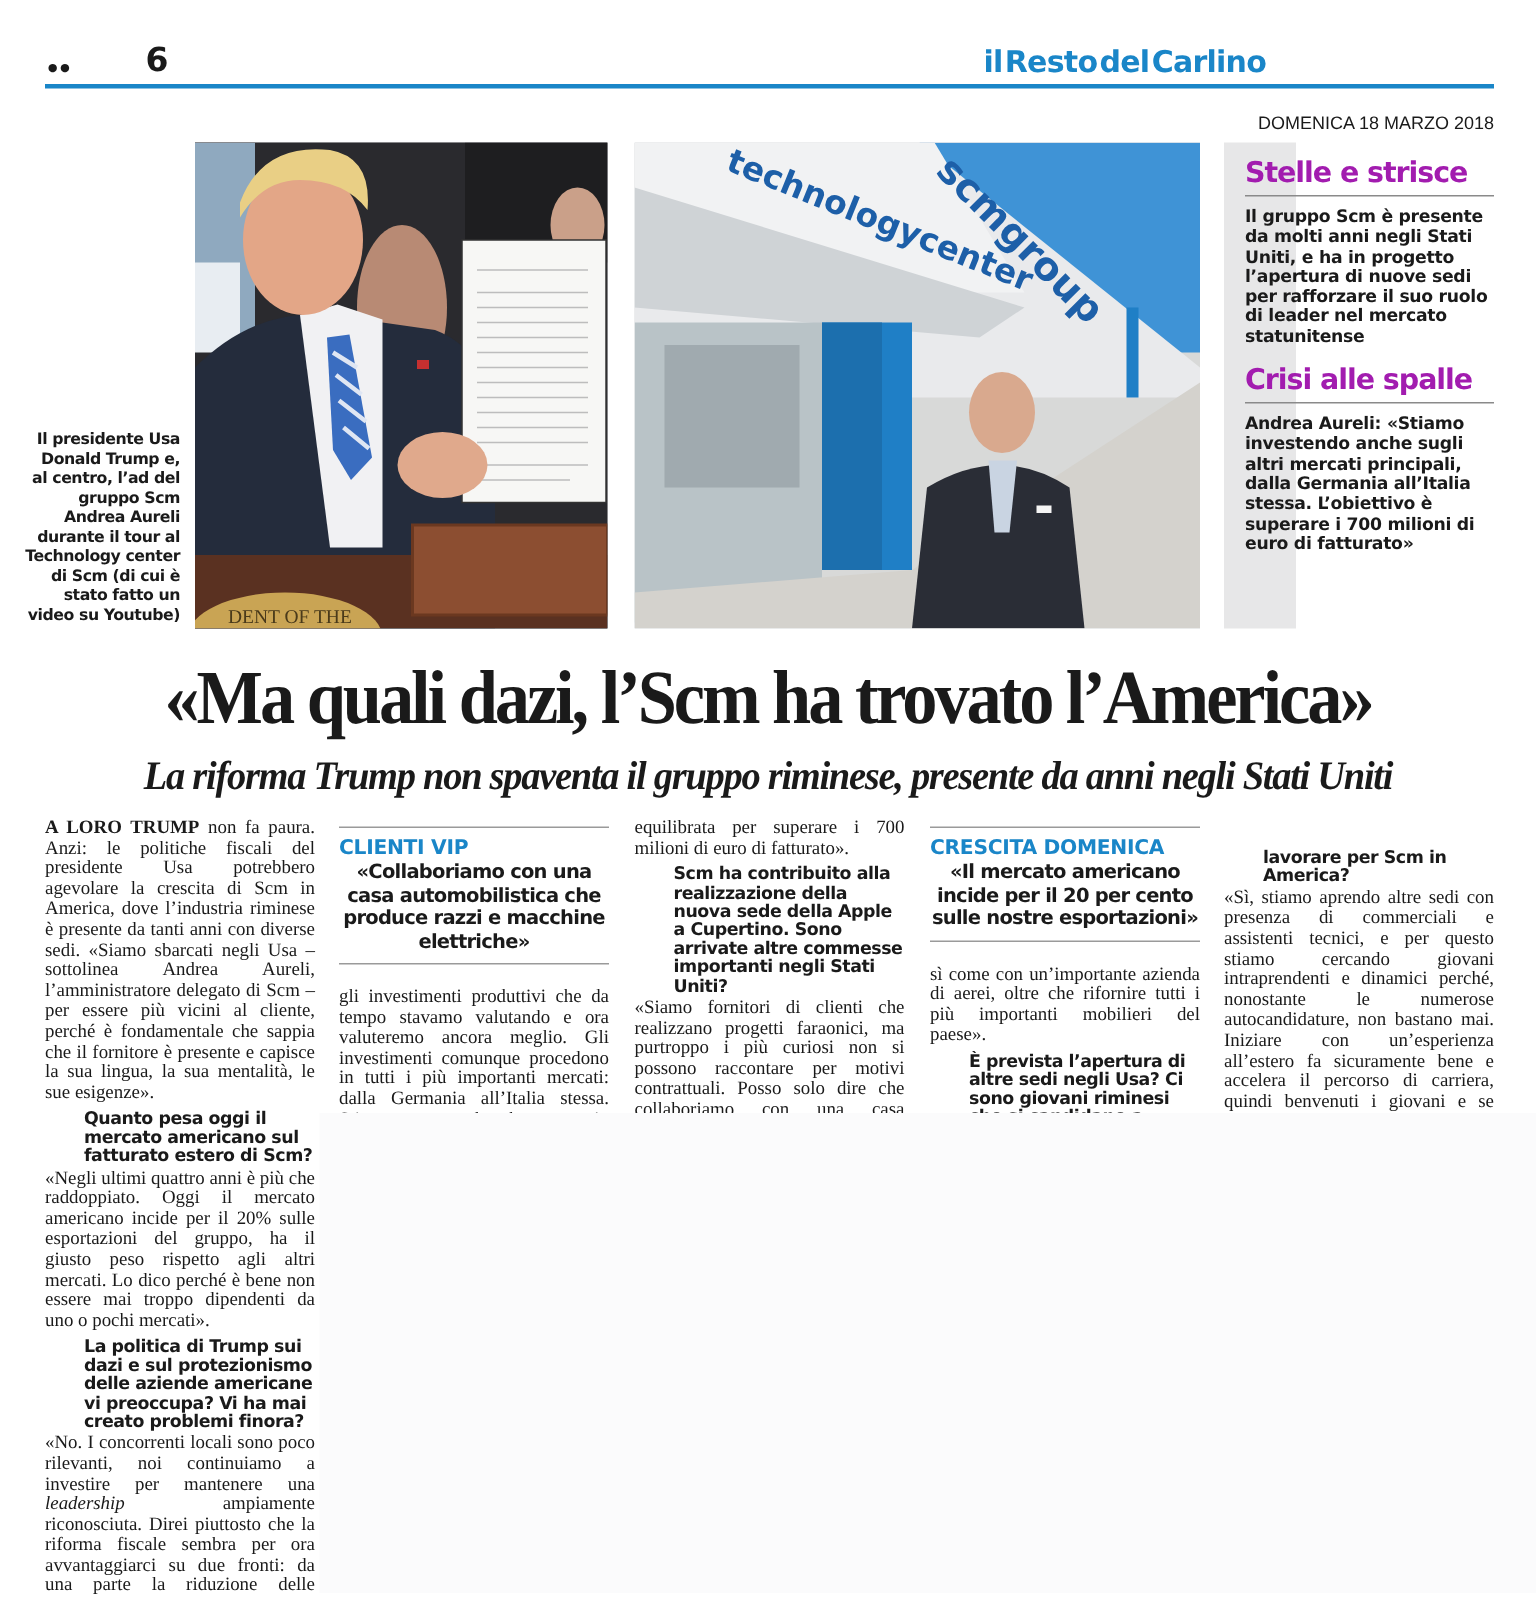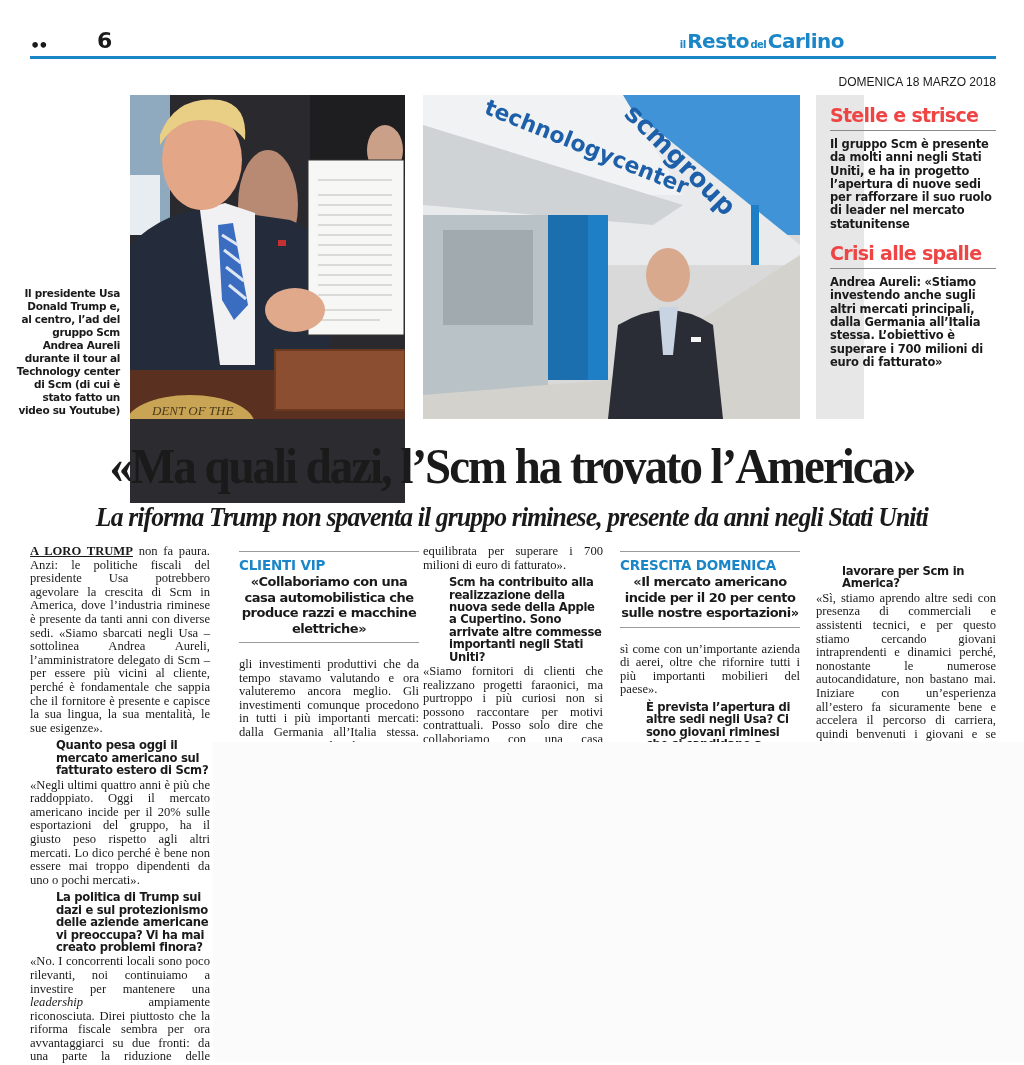--- a/index.html
+++ b/index.html
@@ -5,51 +5,51 @@
   * { box-sizing: border-box; margin: 0; padding: 0; }
   html, body { width: 1024px; height: 1065px; background: #ffffff; overflow: hidden; }
   body { position: relative; font-family: "Liberation Serif", serif; color: #1a1a1a; }
 
   
   .masthead { position: absolute; left: 30px; top: 26px; width: 966px; height: 32px; }
   .masthead .dots { position: absolute; left: 0; top: 10px; font: bold 16px "DejaVu Sans", sans-serif; letter-spacing: -2px; }
   .masthead .pagenum { position: absolute; left: 67px; top: 2px; font: bold 22px "DejaVu Sans", sans-serif; }
   .masthead .section { position: absolute; left: 113px; top: 1px; font: 900 23px "DejaVu Sans", sans-serif; letter-spacing: -0.5px; font-weight: bold; }
   .masthead .paper { position: absolute; right: 152px; top: 3px; color: #1a86c8; font: bold 20px "DejaVu Sans", sans-serif; letter-spacing: -0.5px; white-space: nowrap; }
-  .masthead .paper .sm { font-size: 10px; font-weight: bold; }
+  .masthead .paper .sm { font-size: 20px; font-weight: bold; }
   .masthead .date { position: absolute; right: 0; top: 5px; font: 12px "Liberation Sans", sans-serif; letter-spacing: 0; white-space: nowrap; margin-top: 44px; }
   .rule-top { position: absolute; left: 30px; top: 56px; width: 966px; height: 3px; background: #1a86c8; }
 
   
   .photo { position: absolute; overflow: hidden; }
-  .photo-trump { left: 130px; top: 95px; width: 275px; height: 408px; background: #2b2b30; font-style: italic; }
+  .photo-trump { left: 130px; top: 95px; width: 275px; height: 324px; background: #2b2b30; }
   .photo-scm { left: 423px; top: 95px; width: 377px; height: 324px; background: #dfe3e6; }
 
   .caption { position: absolute; left: 14px; top: 287px; width: 106px; text-align: right; font: bold 10.5px "DejaVu Sans", sans-serif; line-height: 13px; letter-spacing: -0.3px; }
 
   
   .sidebox { position: absolute; left: 816px; top: 95px; width: 180px; height: 324px; }
   .sidebox .grayband { position: absolute; left: 0; top: 0; width: 48px; height: 324px; background: #e7e7e8; }
   .sidebox .inner { position: absolute; left: 14px; top: 8px; width: 166px; }
-  .sidebox h3 { color: #ef4444; font: bold 19px "DejaVu Sans", sans-serif; letter-spacing: -0.7px; line-height: 24px; }
+  .sidebox h3 { color: #a21caf; font: bold 19px "DejaVu Sans", sans-serif; letter-spacing: -0.7px; line-height: 24px; }
   .sidebox .hr { height: 1px; background: #8a8a8a; margin: 3px 0 7px 0; width: 166px; }
   .sidebox p { font: bold 11.5px "DejaVu Sans", sans-serif; line-height: 13.3px; letter-spacing: -0.2px; }
   .sidebox .gap { height: 10px; }
 
   
   .headline { position: absolute; left: 14px; top: 437px; width: 996px; text-align: center; font-family: "Liberation Serif", serif; font-size: 51px; line-height: 58px; letter-spacing: -2.2px; transform: scaleX(0.92); transform-origin: center; white-space: nowrap; }
   .subhead { position: absolute; left: 14px; top: 500px; width: 996px; text-align: center; font-family: "Liberation Serif", serif; font-style: italic; font-size: 27px; line-height: 34px; letter-spacing: -0.9px; white-space: nowrap; transform: scaleX(0.95); transform-origin: center; }
 
   
   .col { position: absolute; font-family: "Liberation Serif", serif; font-size: 12.6px; line-height: 13.6px; text-align: justify; hyphens: manual; }
   .col p { margin: 0; }
-  .col .lead { font-weight: bold; text-decoration: underline; }
+  .col .lead { font-weight: bold; }
   .col .q { font: bold 11.6px "DejaVu Sans", sans-serif; line-height: 12.4px; letter-spacing: -0.3px; margin: 4px 0 2px 0; padding-left: 26px; text-align: left; }
   .col1 { left: 30px; top: 545px; width: 180px; }
-  .col2 { left: 239px; top: 551px; width: 180px; }
+  .col2 { left: 226px; top: 551px; width: 180px; }
   .col3 { left: 423px; top: 545px; width: 180px; }
   .col4 { left: 620px; top: 551px; width: 180px; }
   .col5 { left: 816px; top: 565px; width: 180px; }
 
   .box-quote .hr { height: 1px; background: #9a9a9a; }
   .box-quote .kicker { color: #1a86c8; font: bold 13.5px "DejaVu Sans", sans-serif; letter-spacing: -0.2px; line-height: 16px; margin-top: 5px; }
   .box-quote .qtext { font: bold 13px "DejaVu Sans", sans-serif; line-height: 15.5px; letter-spacing: -0.5px; margin: 1px 0 6px 0; text-align: center; }
   .box-quote .body { margin-top: 15px; }
 
   .byline { font: bold 13px "Liberation Serif", serif; text-align: right; margin-top: 3px; }

